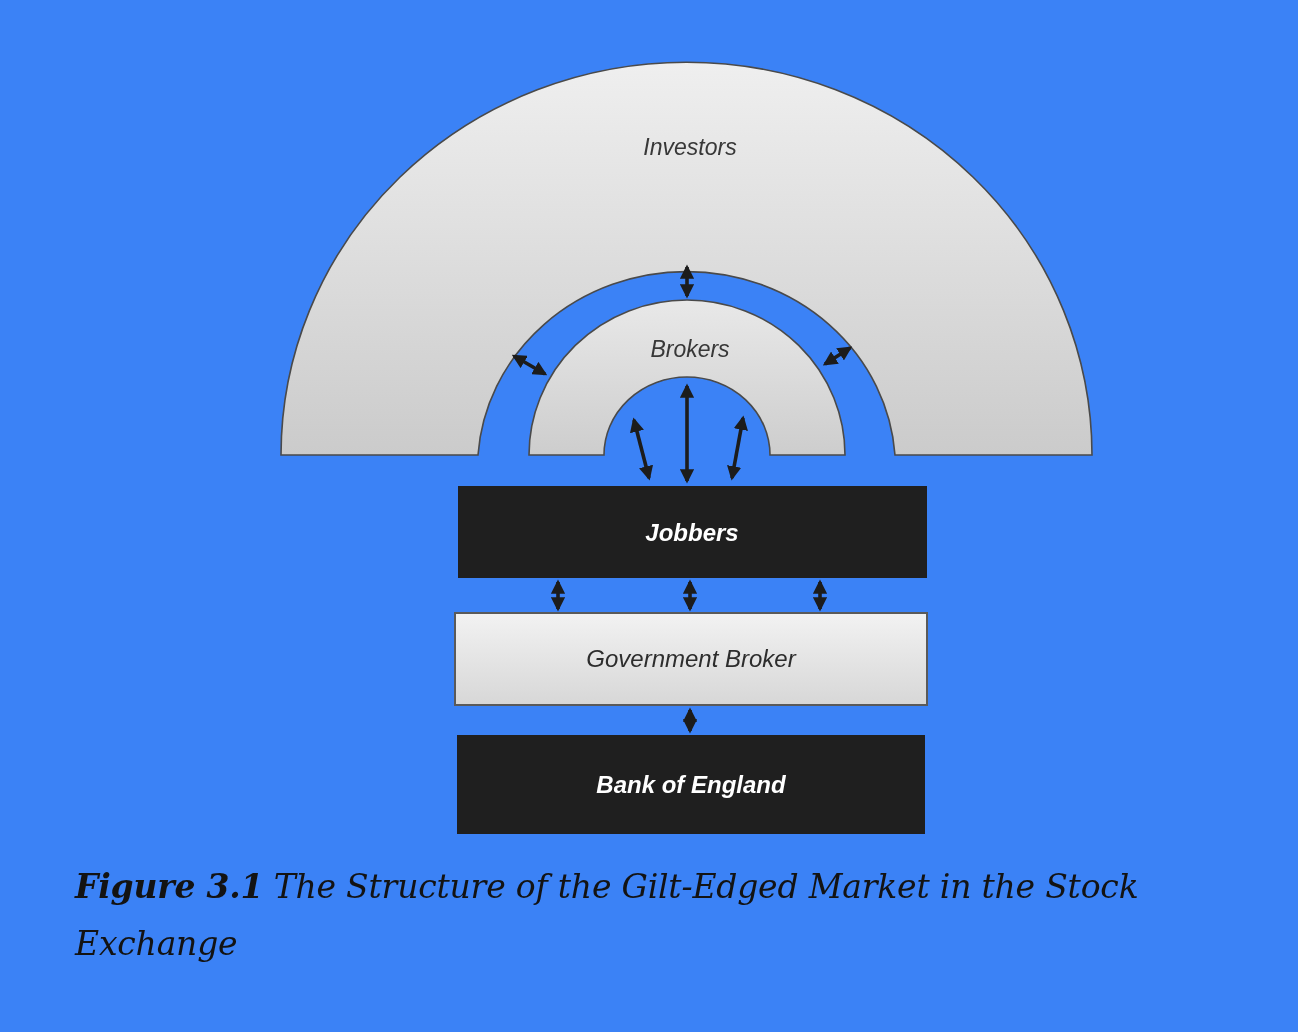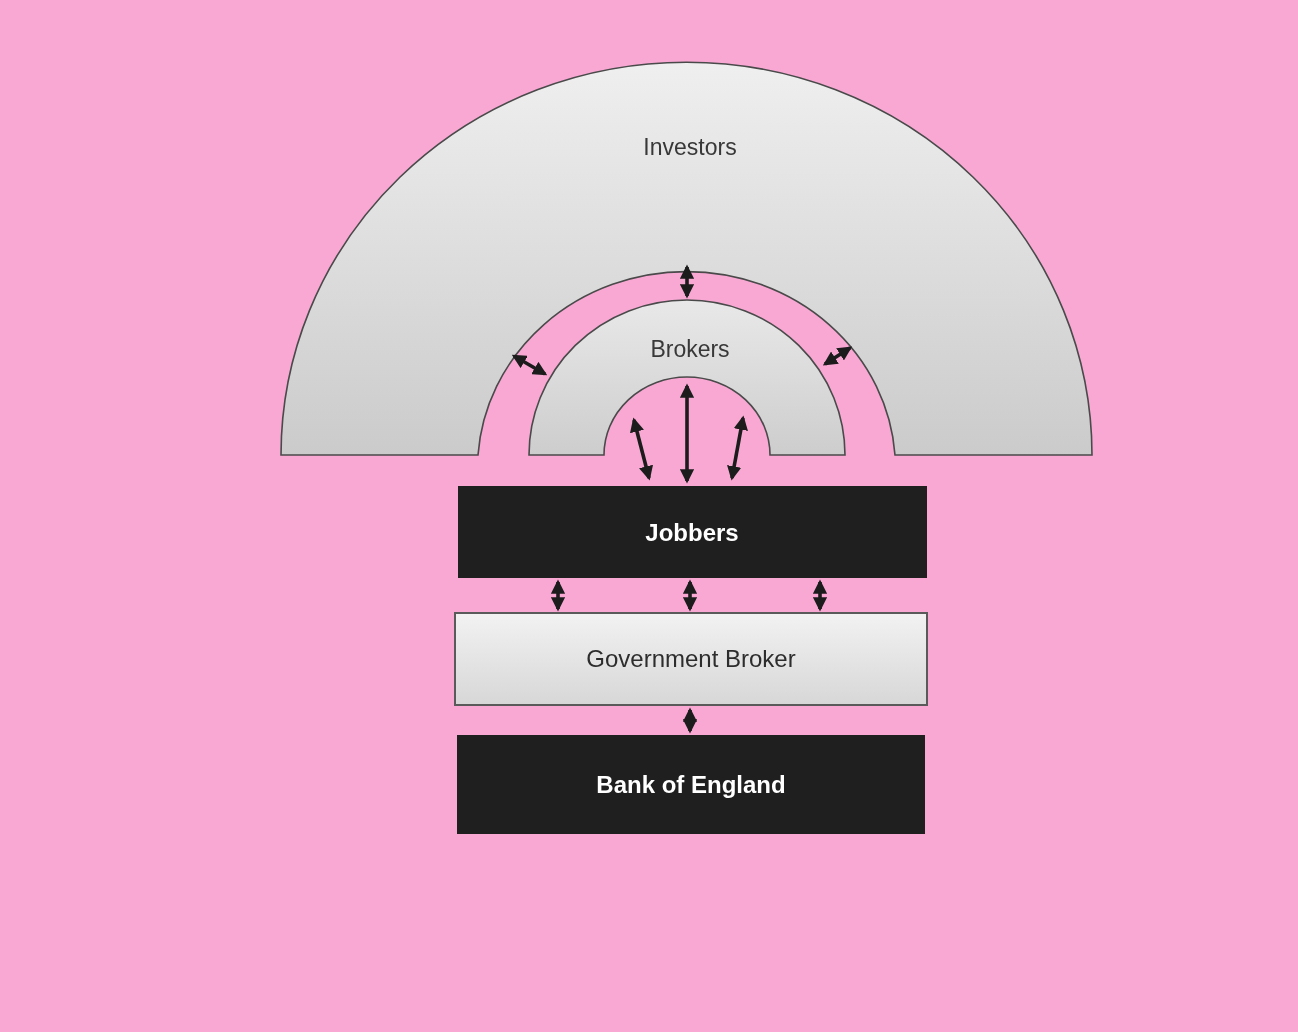--- a/index.html
+++ b/index.html
@@ -5,22 +5,23 @@
   * { margin: 0; padding: 0; box-sizing: border-box; }
   html, body {
     width: 1298px;
     background: #ffffff;
     font-family: "Liberation Sans", sans-serif;
   }
   .page {
     position: relative;
     width: 1298px;
     height: 1032px;
-    background: #f9a8d4;
+    background: #3b82f6;
     overflow: hidden;
+    font-style: italic;
   }
   .diagram-svg {
     position: absolute;
     top: 0;
     left: 0;
   }
   .caption {
     position: absolute;
     left: 75px;
     top: 858px;
@@ -104,14 +105,18 @@
 
     <line class="arrow" x1="690" y1="710" x2="690" y2="731" marker-start="url(#ah)" marker-end="url(#ah)"></line>
 
     <text class="diagram-label" x="690" y="155" text-anchor="middle">Investors</text>
     <text class="diagram-label" x="690" y="357" text-anchor="middle">Brokers</text>
     <text class="box-label" x="692" y="541" text-anchor="middle">Jobbers</text>
     <text class="box-label-dark" x="691" y="667" text-anchor="middle">Government Broker</text>
     <text class="box-label" x="691" y="793" text-anchor="middle">Bank of England</text>
   </svg>
 
+  <div class="caption">
+    <span class="caption-label">Figure 3.1</span>
+    <span>The Structure of the Gilt-Edged Market in the Stock Exchange</span>
+  </div>
 
 </div>
 
 </body></html>

